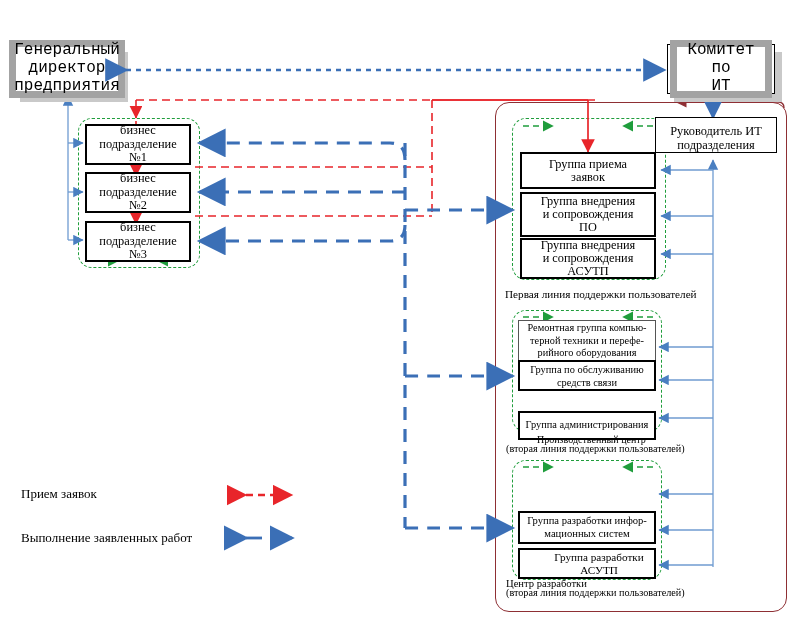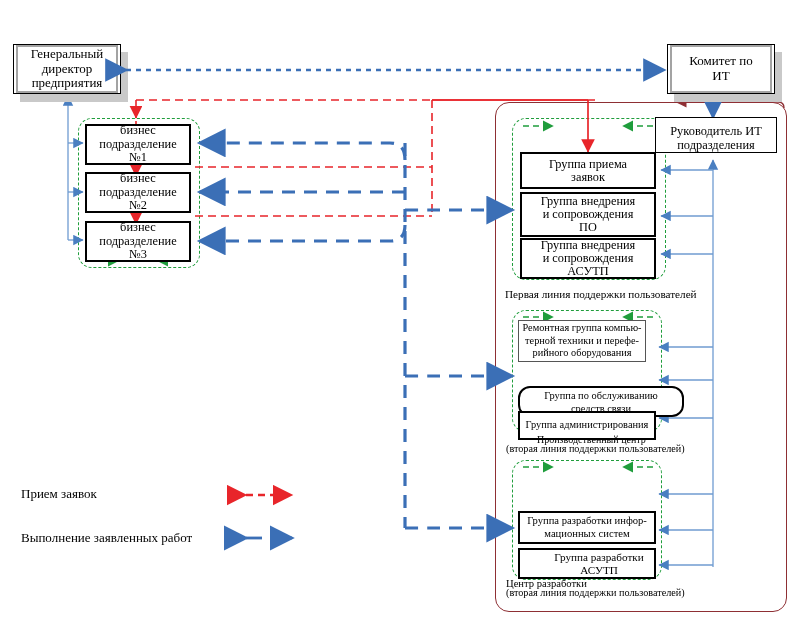--- a/index.html
+++ b/index.html
@@ -4,22 +4,22 @@
 <style>
   html,body{margin:0;padding:0;background:#ffffff;}
   #canvas{
     position:relative;width:790px;height:630px;background:#ffffff;
     font-family:"Liberation Serif",serif;overflow:hidden;
   }
   .node{position:absolute;box-sizing:border-box;display:flex;align-items:center;
         justify-content:center;text-align:center;background:#ffffff;z-index:40;}
   
   .top-box{border:1px solid #000;padding:2px;}
-  .top-box .inner{border:2px solid #a3a3a3;width:100%;height:100%;display:flex;
-        align-items:center;justify-content:center;line-height:1.12;font-size:13px;}
+  .top-box .inner{border:7px solid #a3a3a3;width:100%;height:100%;display:flex;
+        align-items:center;justify-content:center;line-height:1.12;font-size:16px;font-family:Liberation Mono, monospace;}
   .shadow{position:absolute;background:#c9c9c9;z-index:30;}
   .unit-box{border:2px solid #000;line-height:1.1;font-size:12.4px;}
   .grp-box{border:2px solid #000;line-height:1.05;}
   .grp-thin{border:1px solid #555;}
   .lbl{position:absolute;z-index:45;color:#000;white-space:nowrap;}
   .greenbox{position:absolute;border:1.6px dashed #1f9d3c;border-radius:14px;z-index:20;}
   .itbox{position:absolute;border:1.4px solid #8e2f34;border-radius:14px;z-index:10;}
   svg.overlay{position:absolute;left:0;top:0;width:790px;height:630px;z-index:25;}
   svg.overlay.front{z-index:50;pointer-events:none;}
 </style>
@@ -174,26 +174,26 @@
 и сопровождения
 ПО</div>
   </div>
   <div class="node grp-box" style="left:520px;top:238px;width:136px;height:41px;">
     <div style="white-space:pre-line;font-size:12.3px;">Группа внедрения
 и сопровождения
 АСУТП</div>
   </div>
   <div class="lbl" style="left:505px;top:288px;font-size:11.2px;">Первая линия поддержки пользователей</div>
 
-  <div class="node grp-box grp-thin" style="left:518px;top:320px;width:128px;height:42px;">
+  <div class="node grp-box grp-thin" style="left:518px;top:320px;width:138px;height:42px;">
     <div style="white-space:pre-line;font-size:10.3px;line-height:1.25;">Ремонтная группа компью-
 терной техники и перефе-
 рийного оборудования</div>
   </div>
-  <div class="node grp-box" style="left:518px;top:386px;width:166px;height:31px;border-radius:12px;">
+  <div class="node grp-box" style="left:518px;top:360px;width:138px;height:31px;">
     <div style="white-space:pre-line;font-size:10.4px;line-height:1.25;">Группа по обслуживанию
 средств связи</div>
   </div>
   <div class="node grp-box" style="left:518px;top:402px;width:138px;height:29px;margin-top:9px;">
     <div style="white-space:pre-line;font-size:10.4px;">Группа администрирования</div>
   </div>
   <div class="lbl" style="left:506px;top:434px;font-size:10px;margin-left:31px;">Производственный центр</div>
   <div class="lbl" style="left:506px;top:443px;font-size:10.2px;">(вторая линия поддержки пользователей)</div>
 
   <div class="node grp-box" style="left:518px;top:511px;width:138px;height:33px;">

